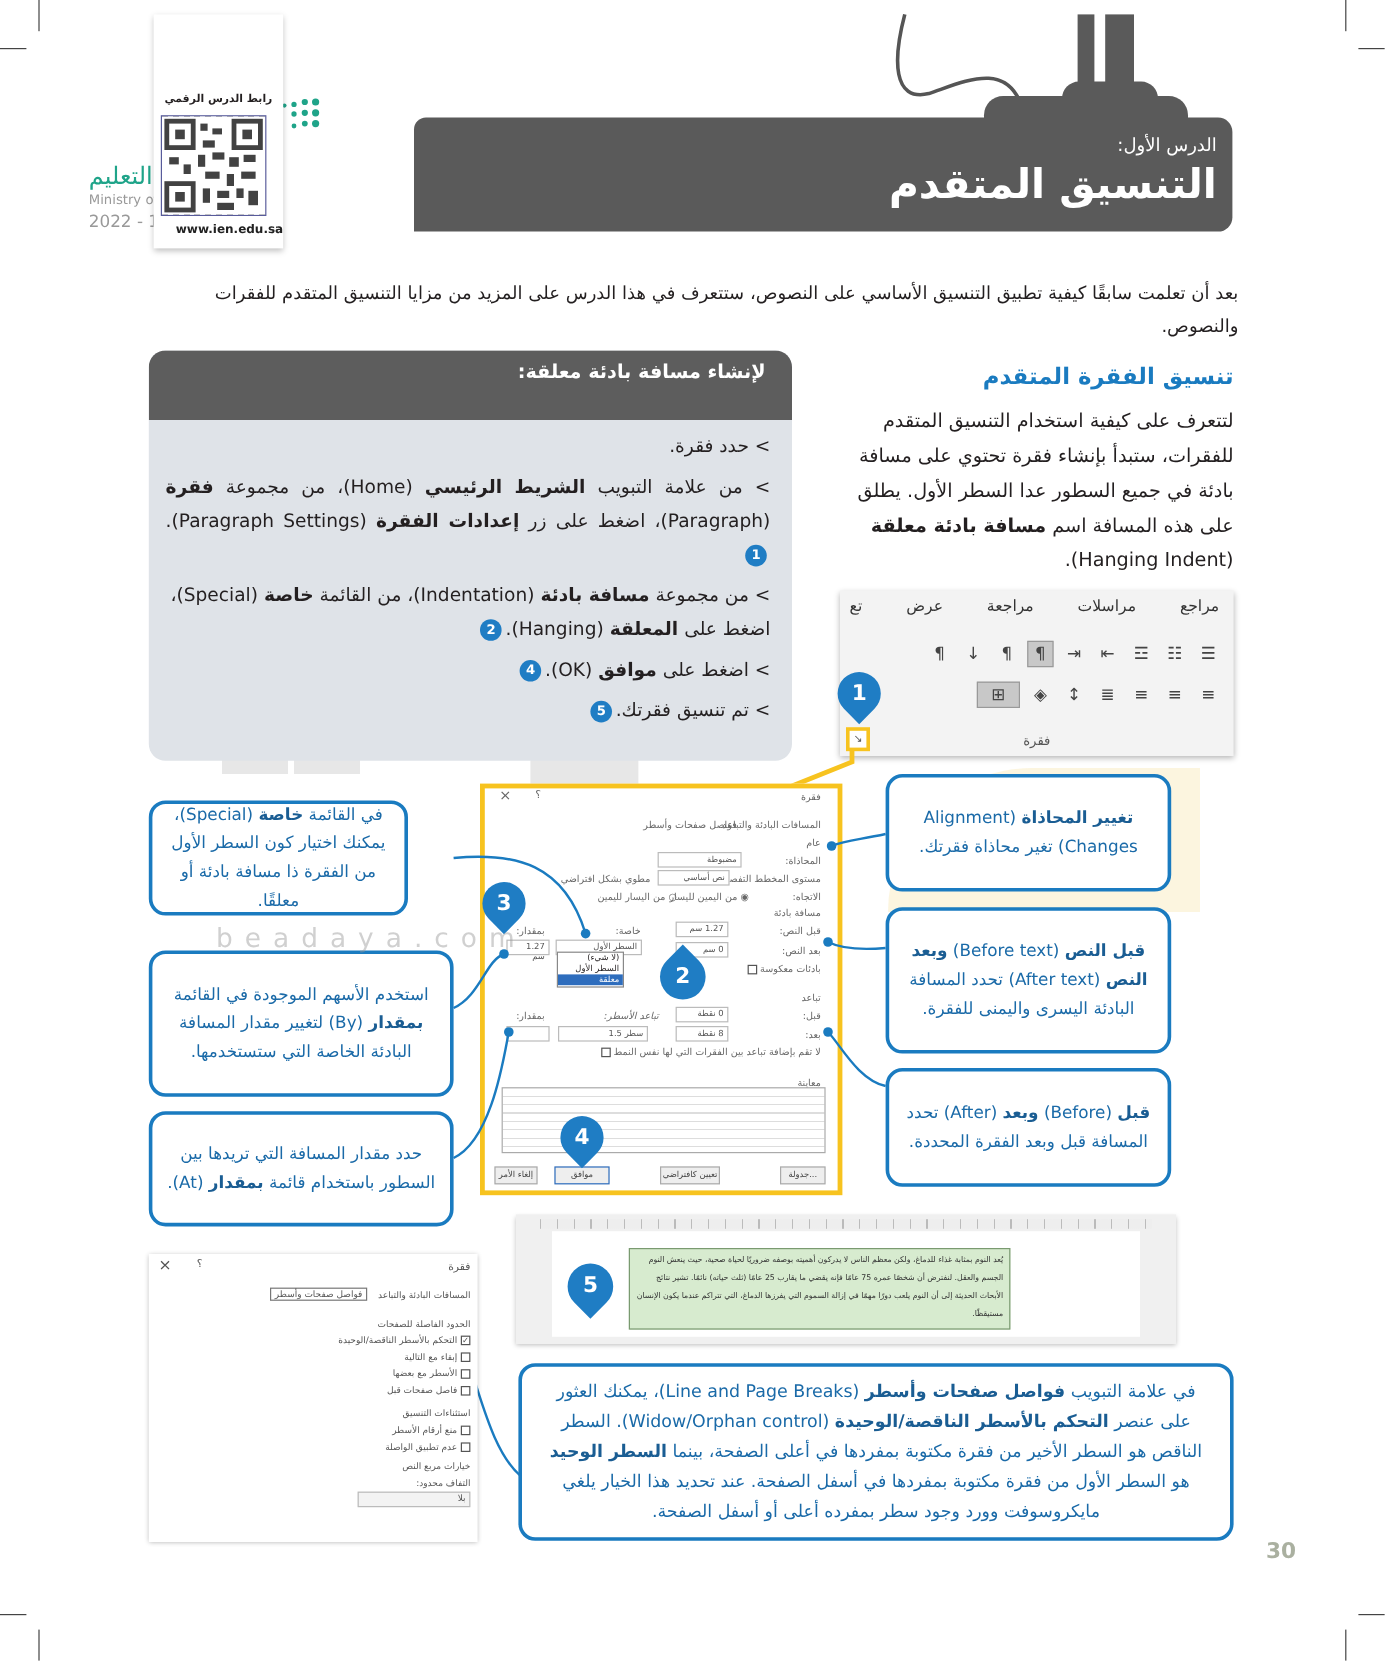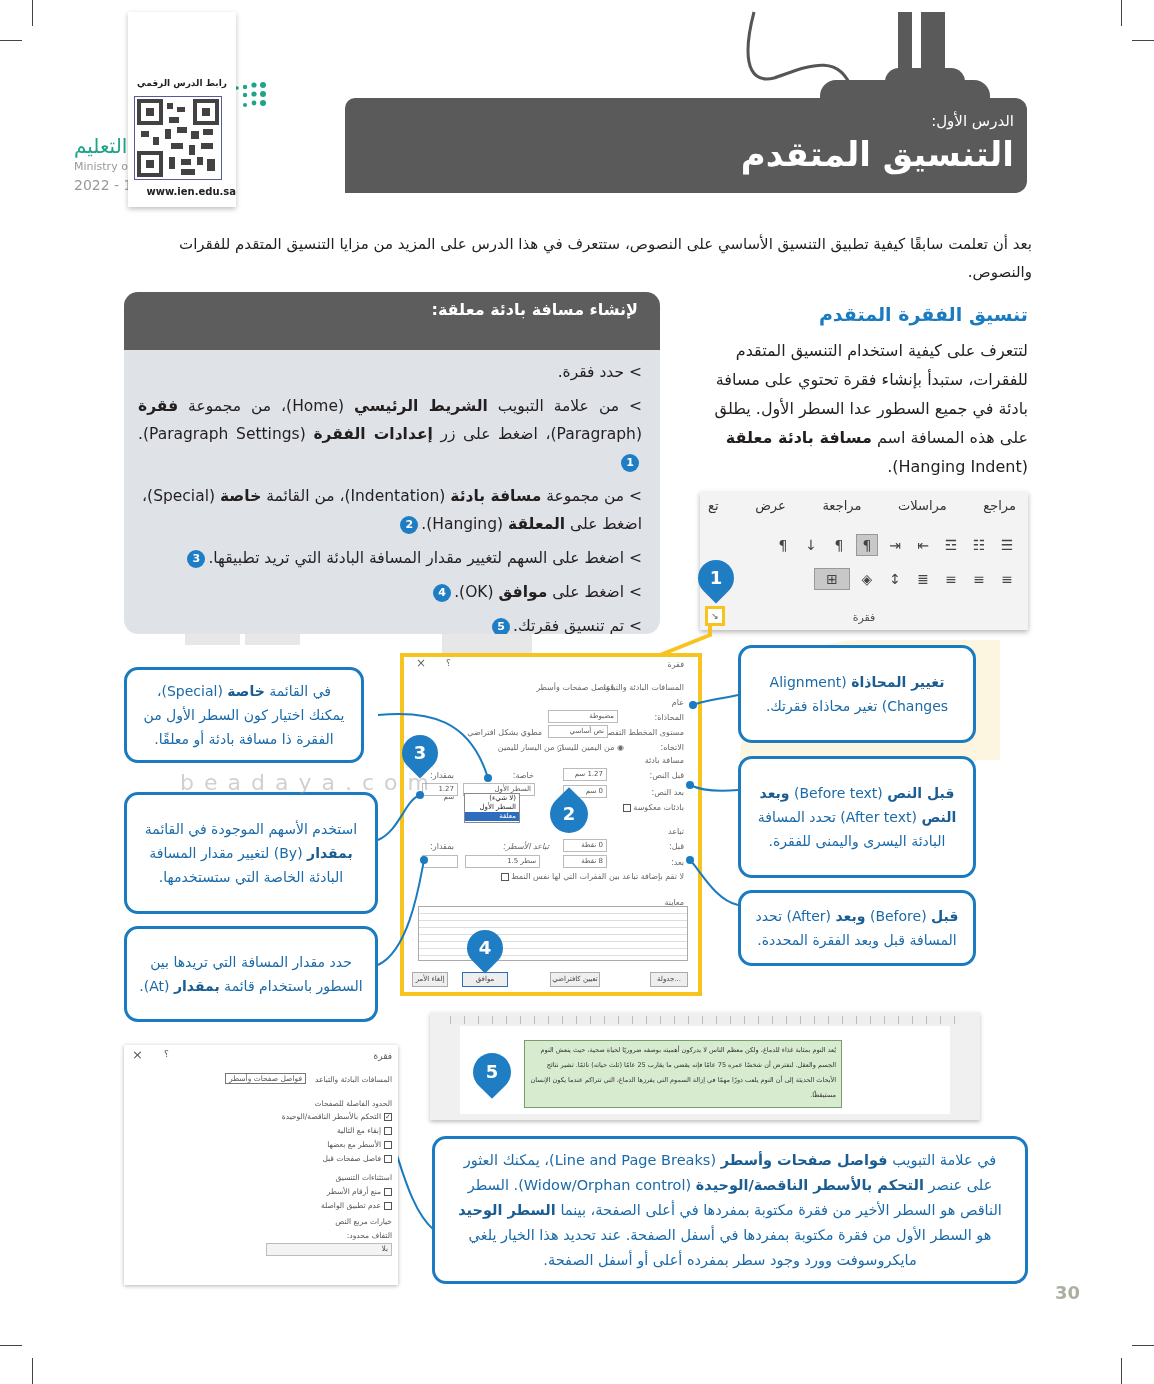--- a/index.html
+++ b/index.html
@@ -182,21 +182,20 @@
 
 <div class="abs sec-title rtl">تنسيق الفقرة المتقدم</div>
 <p class="abs sec-body rtl"><span>لتتعرف على كيفية استخدام التنسيق المتقدم للفقرات، ستبدأ بإنشاء فقرة تحتوي على مسافة بادئة في جميع السطور عدا السطر الأول. يطلق على هذه المسافة اسم </span><b>مسافة بادئة معلقة</b><span> (Hanging Indent).</span></p>
 
 <div class="abs steps-box rtl">
   <div class="steps-head">لإنشاء مسافة بادئة معلقة:</div>
   <ul class="steps-list">
     <li><span>حدد فقرة.</span></li>
     <li style="text-align:justify;"><span>من علامة التبويب </span><b>الشريط الرئيسي</b><span> (Home)، من مجموعة </span><b>فقرة</b><span> (Paragraph)، اضغط على زر </span><b>إعدادات الفقرة</b><span> (Paragraph Settings).</span><span class="badge">1</span></li>
     <li><span>من مجموعة </span><b>مسافة بادئة</b><span> (Indentation)، من القائمة </span><b>خاصة</b><span> (Special)، اضغط على </span><b>المعلقة</b><span> (Hanging).</span><span class="badge">2</span></li>
-    <li><span>اضغط على السهم لتغيير مقدار المسافة البادئة التي تريد تطبيقها.</span><span class="badge">3</span></li>
     <li><span>اضغط على </span><b>موافق</b><span> (OK).</span><span class="badge">4</span></li>
     <li><span>تم تنسيق فقرتك.</span><span class="badge">5</span></li>
   </ul>
 </div>
 
 <div class="abs ribbon">
   <div class="ribbon-tabs">
     <span>مراجع</span>
     <span>مراسلات</span>
     <span>مراجعة</span>
@@ -305,37 +304,37 @@
     <circle cx="488" cy="778" r="4"></circle>
       <circle cx="420" cy="795" r="4"></circle>
       <circle cx="424" cy="860" r="4"></circle>
     <circle cx="693" cy="705" r="4"></circle>
       <circle cx="690" cy="785" r="4"></circle>
       <circle cx="690" cy="860" r="4"></circle>
     <circle cx="390" cy="1135" r="4"></circle>
   </g>
 </svg>
 
-<div class="callout" style="left:124px;top:667px;width:240px;height:96px;">
+<div class="callout" style="left:124px;top:667px;width:216px;height:96px;">
   <div><span>في القائمة </span><b>خاصة</b><span> (Special)، يمكنك اختيار كون السطر الأول من الفقرة ذا مسافة بادئة أو معلقًا.</span></div>
 </div>
 <div class="callout" style="left:124px;top:792px;width:254px;height:122px;">
   <div><span>استخدم الأسهم الموجودة في القائمة </span><b>بمقدار</b><span> (By) لتغيير مقدار المسافة البادئة الخاصة التي ستستخدمها.</span></div>
 </div>
 <div class="callout" style="left:124px;top:926px;width:254px;height:96px;">
   <div><span>حدد مقدار المسافة التي تريدها بين السطور باستخدام قائمة </span><b>بمقدار</b><span> (At).</span></div>
 </div>
 
 <div class="callout" style="left:738px;top:645px;width:238px;height:98px;">
   <div><b>تغيير المحاذاة</b><span> (Alignment Changes) تغير محاذاة فقرتك.</span></div>
 </div>
 <div class="callout" style="left:738px;top:756px;width:238px;height:122px;">
   <div><b>قبل النص</b><span> (Before text) </span><b>وبعد النص</b><span> (After text) تحدد المسافة البادئة اليسرى واليمنى للفقرة.</span></div>
 </div>
-<div class="callout" style="left:738px;top:890px;width:238px;height:76px;">
+<div class="callout" style="left:738px;top:890px;width:238px;height:99px;">
   <div><b>قبل</b><span> (Before) </span><b>وبعد</b><span> (After) تحدد المسافة قبل وبعد الفقرة المحددة.</span></div>
 </div>
 
 <div class="abs wm-text">beadaya.com</div>
 
 <div class="abs preview">
   <div class="ruler"></div>
   <div class="page-area"></div>
 </div>
 <div class="abs green-para" style="left:524px;">يُعد النوم بمثابة غذاء للدماغ، ولكن معظم الناس لا يدركون أهميته بوصفه ضروريًا لحياة صحية، حيث ينعش النوم الجسم والعقل. لنفترض أن شخصًا عمره 75 عامًا فإنه يقضي ما يقارب 25 عامًا (ثلث حياته) نائمًا. تشير نتائج الأبحاث الحديثة إلى أن النوم يلعب دورًا مهمًا في إزالة السموم التي يفرزها الدماغ، التي تتراكم عندما يكون الإنسان مستيقظًا.</div>
@@ -352,20 +351,20 @@
   <div style="position:absolute;right:6px;top:54px;">الحدود الفاصلة للصفحات</div>
   <div style="position:absolute;right:6px;top:67px;"><span class="chk">✓</span><span>التحكم بالأسطر الناقصة/الوحيدة</span></div>
   <div style="position:absolute;right:6px;top:81px;"><span class="chk"></span><span>إبقاء مع التالية</span></div>
   <div style="position:absolute;right:6px;top:95px;"><span class="chk"></span><span>الأسطر مع بعضها</span></div>
   <div style="position:absolute;right:6px;top:109px;"><span class="chk"></span><span>فاصل صفحات قبل</span></div>
   <div style="position:absolute;right:6px;top:128px;">استثناءات التنسيق</div>
   <div style="position:absolute;right:6px;top:142px;"><span class="chk"></span><span>منع أرقام الأسطر</span></div>
   <div style="position:absolute;right:6px;top:156px;"><span class="chk"></span><span>عدم تطبيق الواصلة</span></div>
   <div style="position:absolute;right:6px;top:172px;">خيارات مربع النص</div>
   <div style="position:absolute;right:6px;top:186px;">التفاف محدود:</div>
-  <div style="position:absolute;right:6px;top:198px;width:126px;height:13px;border:1px solid #bbb;background:#f3f3f3;padding:0 3px;">بلا</div>
+  <div style="position:absolute;right:6px;top:198px;width:94px;height:13px;border:1px solid #bbb;background:#f3f3f3;padding:0 3px;">بلا</div>
 </div>
 
 <div class="callout bottom-callout" style="position:absolute;">
   <div><span>في علامة التبويب </span><b>فواصل صفحات وأسطر</b><span> (Line and Page Breaks)، يمكنك العثور على عنصر </span><b>التحكم بالأسطر الناقصة/الوحيدة</b><span> (Widow/Orphan control). السطر الناقص هو السطر الأخير من فقرة مكتوبة بمفردها في أعلى الصفحة، بينما </span><b>السطر الوحيد</b><span> هو السطر الأول من فقرة مكتوبة بمفردها في أسفل الصفحة. عند تحديد هذا الخيار يلغي مايكروسوفت وورد وجود سطر بمفرده أعلى أو أسفل الصفحة.</span></div>
 </div>
 
 <div class="abs page-num">30</div>
 
 </body></html>

